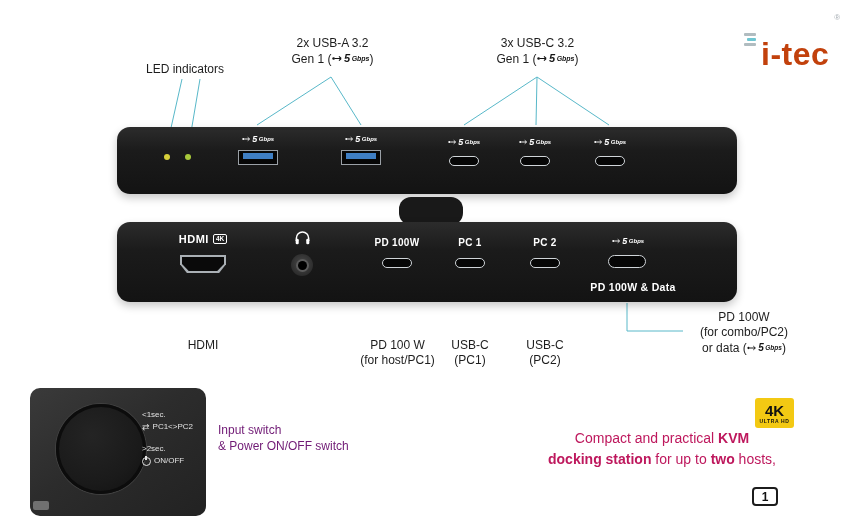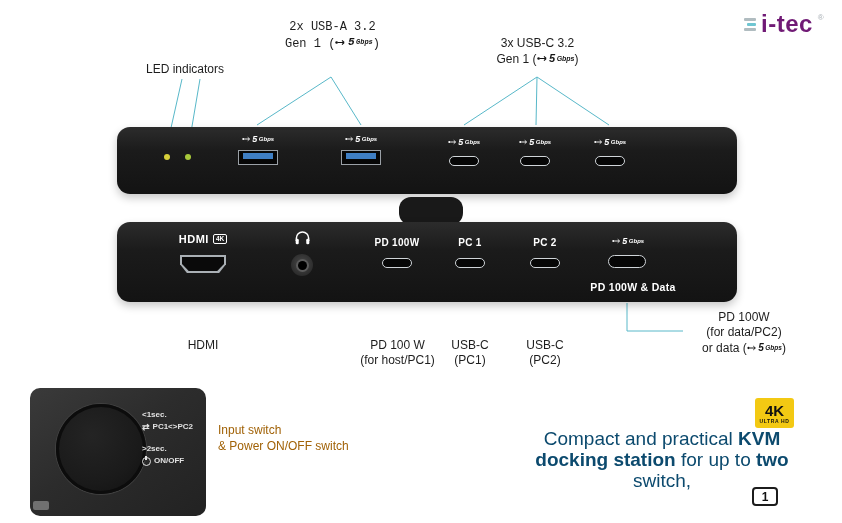--- a/index.html
+++ b/index.html
@@ -44,52 +44,52 @@
   .tag4k{border:1px solid #ffffff;border-radius:2px;font-size:6.5px;font-weight:700;color:#fff;
          padding:1px 2px;line-height:1;}
 
   .jack{position:absolute;width:22px;height:22px;border-radius:50%;
         background:radial-gradient(circle at 50% 45%,#4a4a4a 0%,#333333 55%,#202020 100%);
         display:flex;align-items:center;justify-content:center;}
   .jack .hole{width:9px;height:9px;border-radius:50%;background:#000;box-shadow:0 0 0 2px #5c5c5c;}
 
   
   .swpanel{position:absolute;left:30px;top:388px;width:176px;height:128px;border-radius:10px;
-           background:linear-gradient(145deg,#3a3a3a 0%,#2c2c2c 45%,#222222 100%);overflow:hidden;font-weight:bold;}
+           background:linear-gradient(145deg,#3a3a3a 0%,#2c2c2c 45%,#222222 100%);overflow:hidden;}
   .swbtn{position:absolute;left:26px;top:16px;width:90px;height:90px;border-radius:50%;
          background:radial-gradient(circle at 40% 35%,#242424 0%,#1a1a1a 60%,#0f0f0f 100%);
          box-shadow:inset 0 0 0 3px #0c0c0c,0 0 0 1px #404040;}
   .swtext{position:absolute;left:112px;top:22px;color:#e2e2e2;font-size:8px;line-height:10px;}
   .swtext .row{display:flex;align-items:center;gap:3px;margin-top:2px;}
   .swapglyph{font-size:9px;line-height:9px;}
   .pwricon{display:inline-block;width:7px;height:7px;border:1px solid #e2e2e2;border-radius:50%;
            position:relative;}
   .pwricon::after{content:"";position:absolute;left:2.4px;top:-2px;width:1.2px;height:4px;background:#e2e2e2;}
   .foot{position:absolute;left:3px;top:113px;width:16px;height:9px;background:#707070;border-radius:2px;}
-  .caption{position:absolute;left:218px;top:422px;font-size:12px;line-height:16px;color:#a16207;}
+  .caption{position:absolute;left:218px;top:422px;font-size:12px;line-height:16px;color:#701a75;}
 
   
   .badge4k{position:absolute;left:755px;top:398px;width:39px;height:30px;background:#f3c913;border-radius:3px;
            display:flex;flex-direction:column;align-items:center;justify-content:center;color:#111;}
   .badge4k .k{font-size:15px;font-weight:800;line-height:15px;}
   .badge4k .sub{font-size:5px;font-weight:700;letter-spacing:0.6px;}
-  .desc{position:absolute;left:512px;top:428px;width:300px;text-align:center;font-size:19px;
-        line-height:21px;color:#0c4a6e;}
+  .desc{position:absolute;left:512px;top:428px;width:300px;text-align:center;font-size:14px;
+        line-height:21px;color:#be185d;}
   .pagebox{position:absolute;left:752px;top:487px;width:26px;height:19px;border:2px solid #1c1c1c;
            border-radius:4px;background:#fff;display:flex;align-items:center;justify-content:center;
            font-size:12px;font-weight:700;color:#111;box-sizing:border-box;}
 
   
   .brand{position:absolute;left:744px;top:12px;display:flex;align-items:center;gap:5px;}
   .brand .mark{display:flex;flex-direction:column;gap:2px;align-items:flex-end;}
   .brand .mark i{display:block;height:3px;border-radius:1px;}
   .brand .mark i:nth-child(1){width:12px;background:#b0bcc0;}
   .brand .mark i:nth-child(2){width:9px;background:#6fc6d2;}
   .brand .mark i:nth-child(3){width:12px;background:#b0bcc0;}
-  .brand .txt{font-size:24px;font-weight:700;color:#701a75;letter-spacing:0.5px;line-height:24px;}
+  .brand .txt{font-size:32px;font-weight:700;color:#c2410c;letter-spacing:0.5px;line-height:24px;margin-top:30px;}
   .brand .reg{font-size:8px;color:#a7aeb4;align-self:flex-start;margin-top:1px;}
 </style>
 </head>
 <body>
 
 <div class="canvas">
 
   <svg class="overlay" width="842" height="523">
     <g stroke="#58b8c9" stroke-width="1" fill="none">
       <line x1="182" y1="79" x2="166" y2="150"></line>
@@ -108,21 +108,21 @@
         <i></i>
         <i></i>
         <i></i>
       </span>
     <span class="txt">i-tec</span>
     <span class="reg">®</span>
   </div>
 
   <div class="lbl" style="left:140px;top:62px;width:90px;">LED indicators</div>
 
-  <div class="lbl" style="left:275px;top:20px;width:115px;font-family:Liberation Mono, monospace;">
+  <div class="lbl" style="left:275px;top:36px;width:115px;">
     <div>2x USB-A 3.2</div>
     <div>
       <span>Gen 1 (</span><span class="ss5 dark">
           <svg width="11" height="9" viewBox="0 0 11 9">
             <circle cx="1.6" cy="4.5" r="1.3" fill="currentColor"></circle>
             <path d="M2.8 4.5 H9.2 M9.2 4.5 L7 2.4 M9.2 4.5 L7 6.6" stroke="currentColor" stroke-width="1.1" fill="none"></path>
           </svg>
           <span class="five">5</span>
           <span class="unit">Gbps</span>
         </span><span>)</span>
@@ -251,21 +251,21 @@
   <div class="lbl" style="left:432px;top:338px;width:76px;">
     <div>USB-C</div>
     <div>(PC1)</div>
   </div>
   <div class="lbl" style="left:507px;top:338px;width:76px;">
     <div>USB-C</div>
     <div>(PC2)</div>
   </div>
   <div class="lbl" style="left:686px;top:310px;width:116px;">
     <div>PD 100W</div>
-    <div>(for data/PC2)</div>
+    <div>(for combo/PC2)</div>
     <div>
       <span>or data (</span><span class="ss5 dark sm">
           <svg width="10" height="8" viewBox="0 0 11 9">
             <circle cx="1.6" cy="4.5" r="1.3" fill="currentColor"></circle>
             <path d="M2.8 4.5 H9.2 M9.2 4.5 L7 2.4 M9.2 4.5 L7 6.6" stroke="currentColor" stroke-width="1.1" fill="none"></path>
           </svg>
           <span class="five">5</span>
           <span class="unit">Gbps</span>
         </span><span>)</span>
     </div>
@@ -293,18 +293,18 @@
     <div>&amp; Power ON/OFF switch</div>
   </div>
 
   <div class="badge4k">
     <span class="k">4K</span>
     <span class="sub">ULTRA HD</span>
   </div>
 
   <div class="desc">
     <div><span>Compact and practical </span><span style="font-weight: 700;">KVM</span></div>
-    <div><span style="font-weight: 700;">docking station</span><span> for up to </span><span style="font-weight: 700;">two</span><span> switch,</span></div>
+    <div><span style="font-weight: 700;">docking station</span><span> for up to </span><span style="font-weight: 700;">two</span><span> hosts,</span></div>
   </div>
 
   <div class="pagebox">1</div>
 
 </div>
 
 </body></html>

